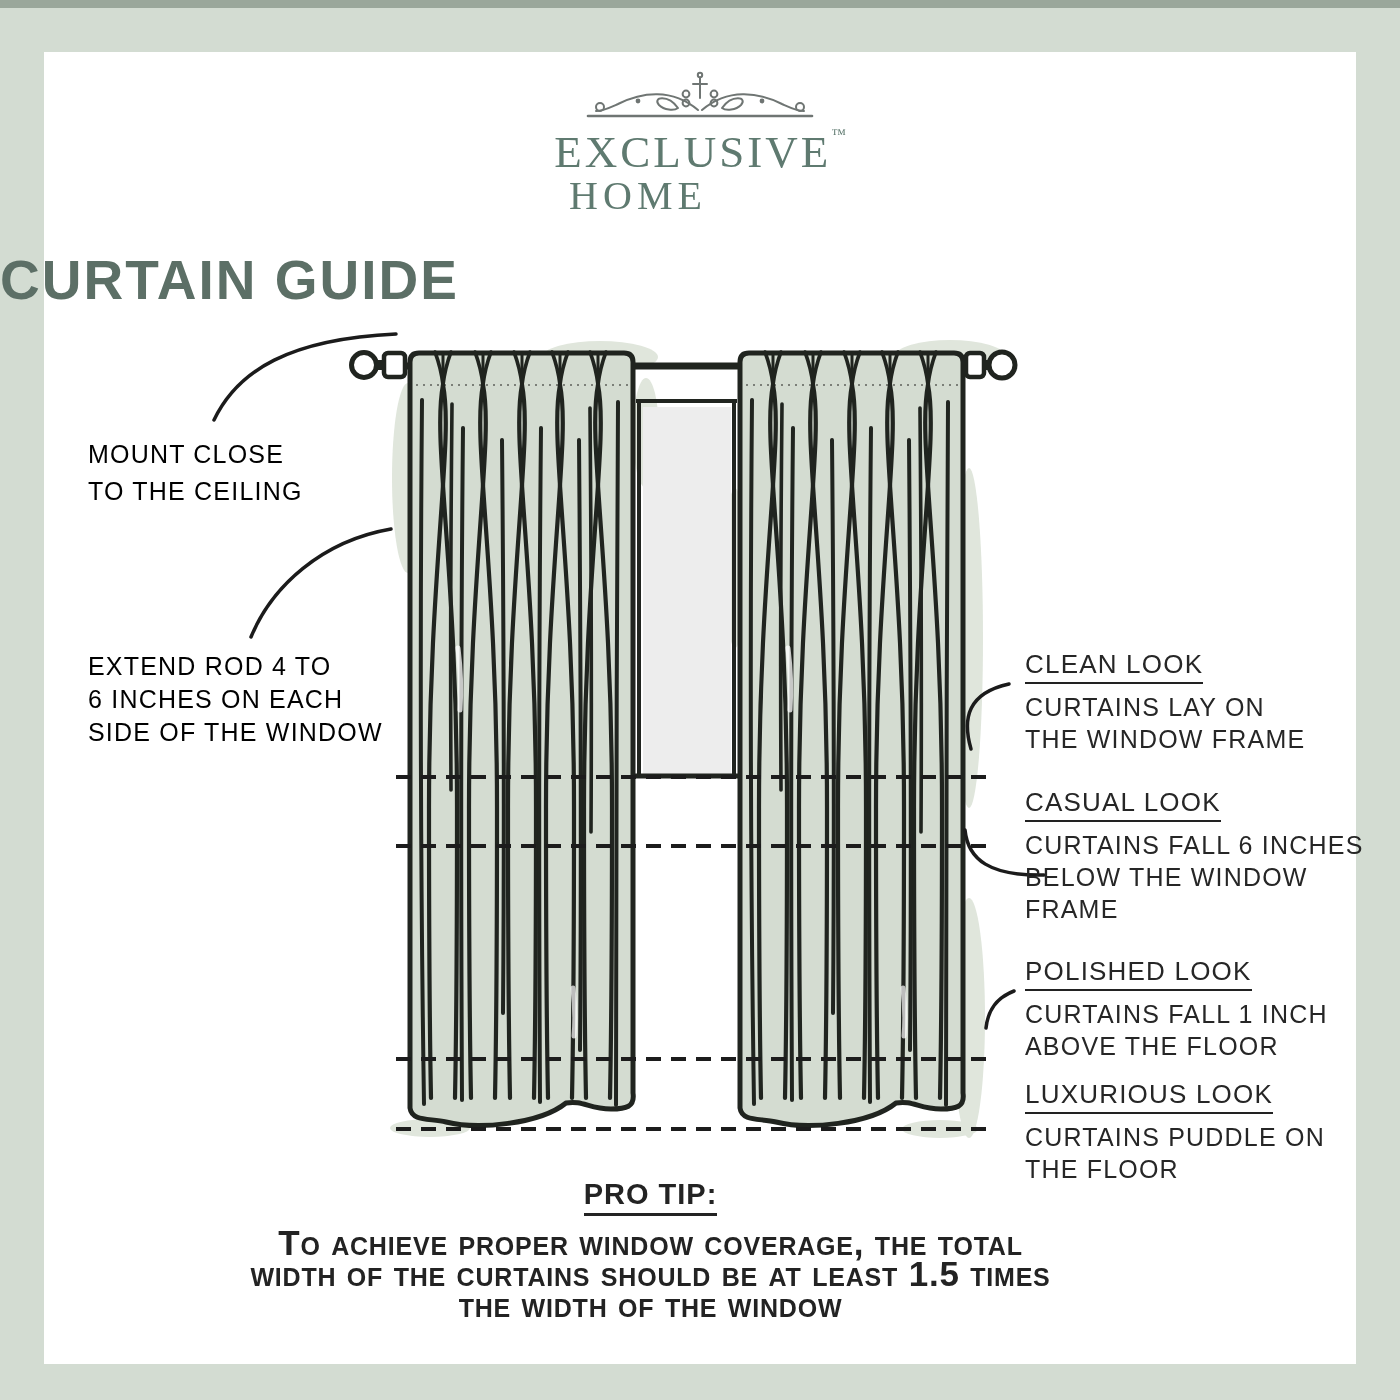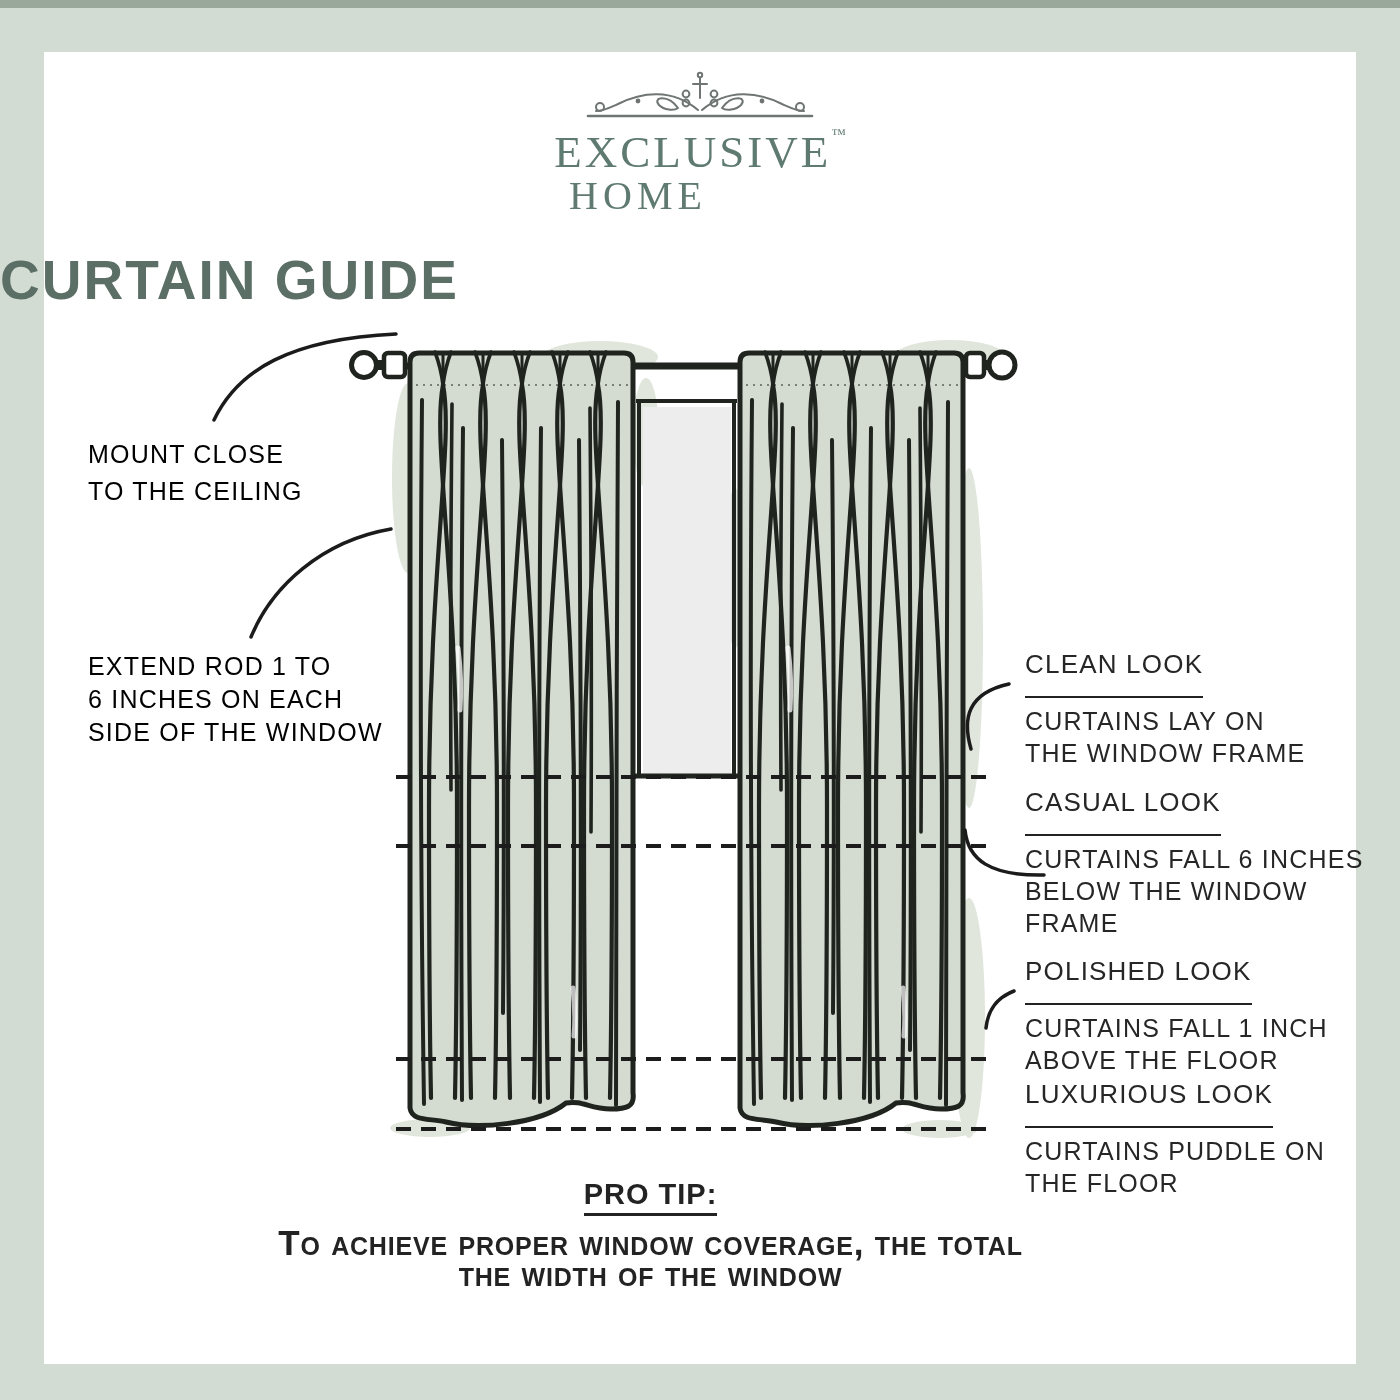--- a/index.html
+++ b/index.html
@@ -33,21 +33,21 @@
   
   .diagram{left:0;top:0;width:1400px;height:1400px;}
   
   .note{color:#000000;font-size:25px;letter-spacing:1.2px;line-height:33px;}
   .note .ln{display:block;}
   .note-mount{left:88px;top:428px;line-height:37px;}
   .note-extend{left:88px;top:642px;}
   .look{left:1025px;color:#262626;}
   .look .hd{
     display:inline-block;font-size:26px;letter-spacing:1.2px;color:#262626;
-    border-bottom:2.5px solid #222;padding-bottom:16px;margin-bottom:7px;
+    border-bottom:2.5px solid #222;padding-bottom:2px;margin-bottom:7px;
   }
   .look .ln{display:block;font-size:25px;letter-spacing:1.2px;line-height:32px;}
   .look-clean{top:641px;}
   .look-casual{top:779px;}
   .look-polished{top:948px;}
   .look-luxurious{top:1071px;}
   
   .protip{left:44px;top:1170px;width:1213px;text-align:center;color:#232323;}
   .protip .hd{
     display:inline-block;font-size:29px;font-weight:bold;letter-spacing:1px;
@@ -181,21 +181,21 @@
       <path d="M965,822 C 968,852 990,868 1044,867"></path>
       <path d="M1014,983 C 996,990 988,1002 986,1020"></path>
     </g>
   </svg>
 
   <div class="abs note note-mount">
     <span class="ln">MOUNT CLOSE</span>
     <span class="ln">TO THE CEILING</span>
   </div>
   <div class="abs note note-extend">
-    <span class="ln">EXTEND ROD 1 TO</span>
+    <span class="ln">EXTEND ROD 4 TO</span>
     <span class="ln">6 INCHES ON EACH</span>
     <span class="ln">SIDE OF THE WINDOW</span>
   </div>
 
   <div class="abs look look-clean">
     <span class="hd">CLEAN LOOK</span>
     <span class="ln">CURTAINS LAY ON</span>
     <span class="ln">THE WINDOW FRAME</span>
   </div>
   <div class="abs look look-casual">
@@ -211,16 +211,17 @@
   <div class="abs look look-luxurious">
     <span class="hd">LUXURIOUS LOOK</span>
     <span class="ln">CURTAINS PUDDLE ON</span>
     <span class="ln">THE FLOOR</span>
   </div>
 
   <div class="abs protip">
     <span class="hd">PRO TIP:</span>
     <div class="body">
       <span class="ln">To achieve proper window coverage, the total</span>
+      <span class="ln">width of the curtains should be at least 1.5 times</span>
       <span class="ln">the width of the window</span>
     </div>
   </div>
 </div>
 
 </body></html>

